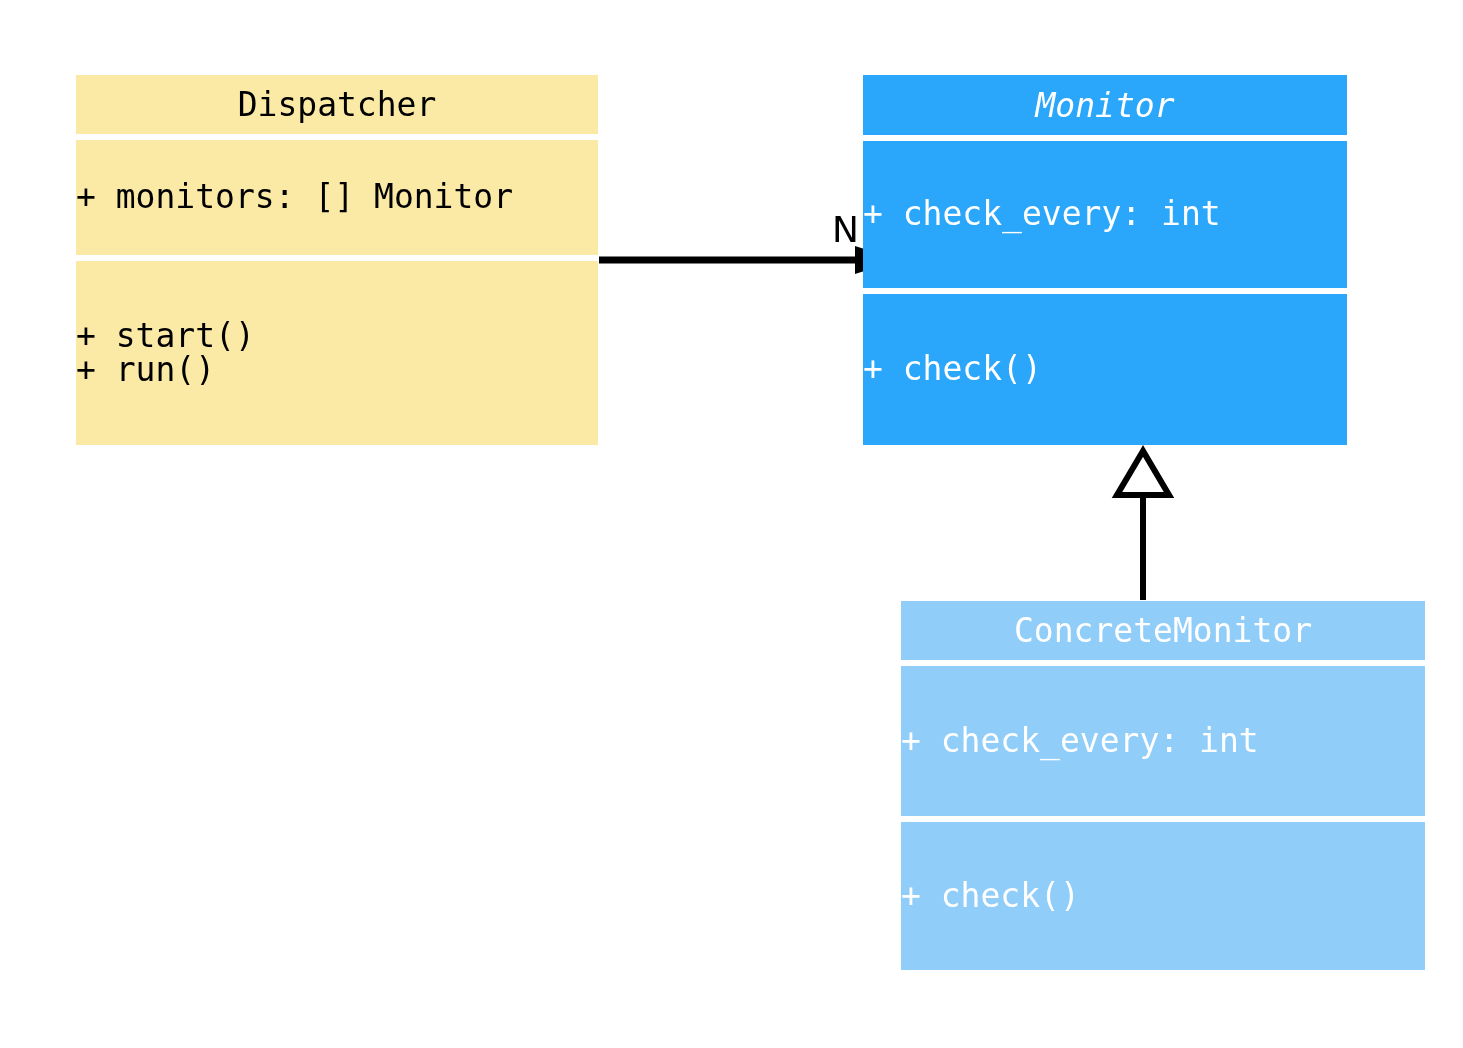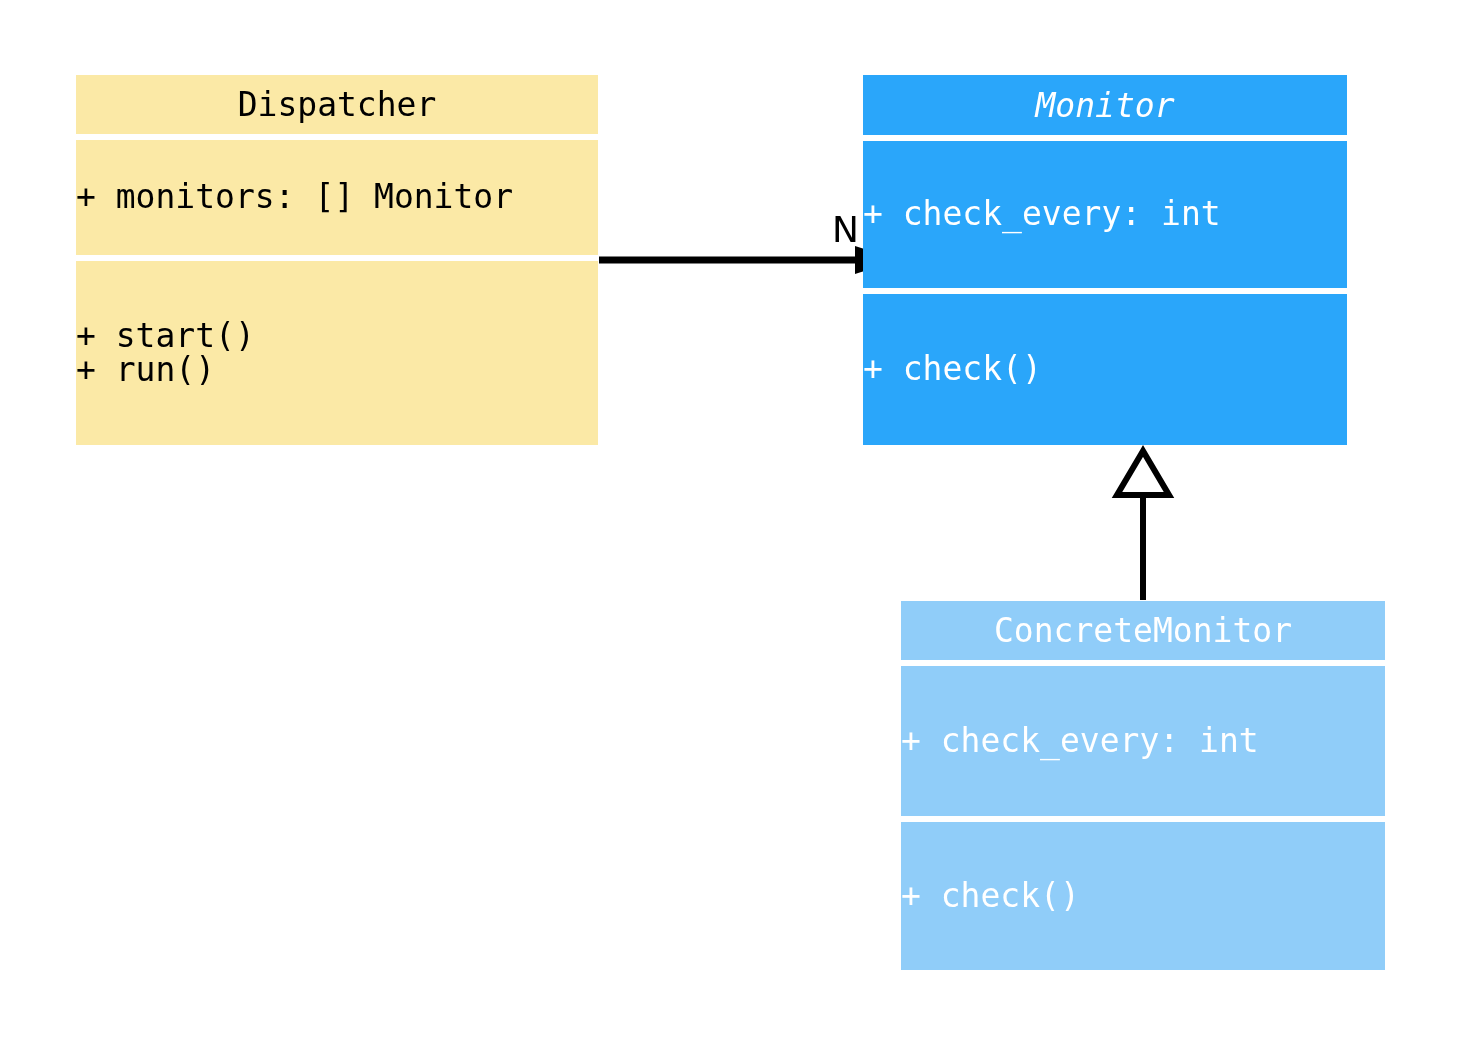--- a/index.html
+++ b/index.html
@@ -85,21 +85,21 @@
       <span class="cls-name" style="font-style: italic;">Monitor</span>
     </div>
     <div class="cls-section" style="height:147px">
       <div class="member">+ check_every: int</div>
     </div>
     <div class="cls-section" style="height:151px">
       <div class="member">+ check()</div>
     </div>
   </div>
 
-  <div class="cls" style="left: 901px; top: 601px; width: 484px; --fill: #90CDF9; --text: #FFFFFF;">
+  <div class="cls" style="left: 901px; top: 601px; width: 524px; --fill: #90CDF9; --text: #FFFFFF;">
     <div class="cls-header" style="height:59px">
       <span class="cls-name">ConcreteMonitor</span>
     </div>
     <div class="cls-section" style="height:150px">
       <div class="member">+ check_every: int</div>
     </div>
     <div class="cls-section" style="height:148px">
       <div class="member">+ check()</div>
     </div>
   </div>

